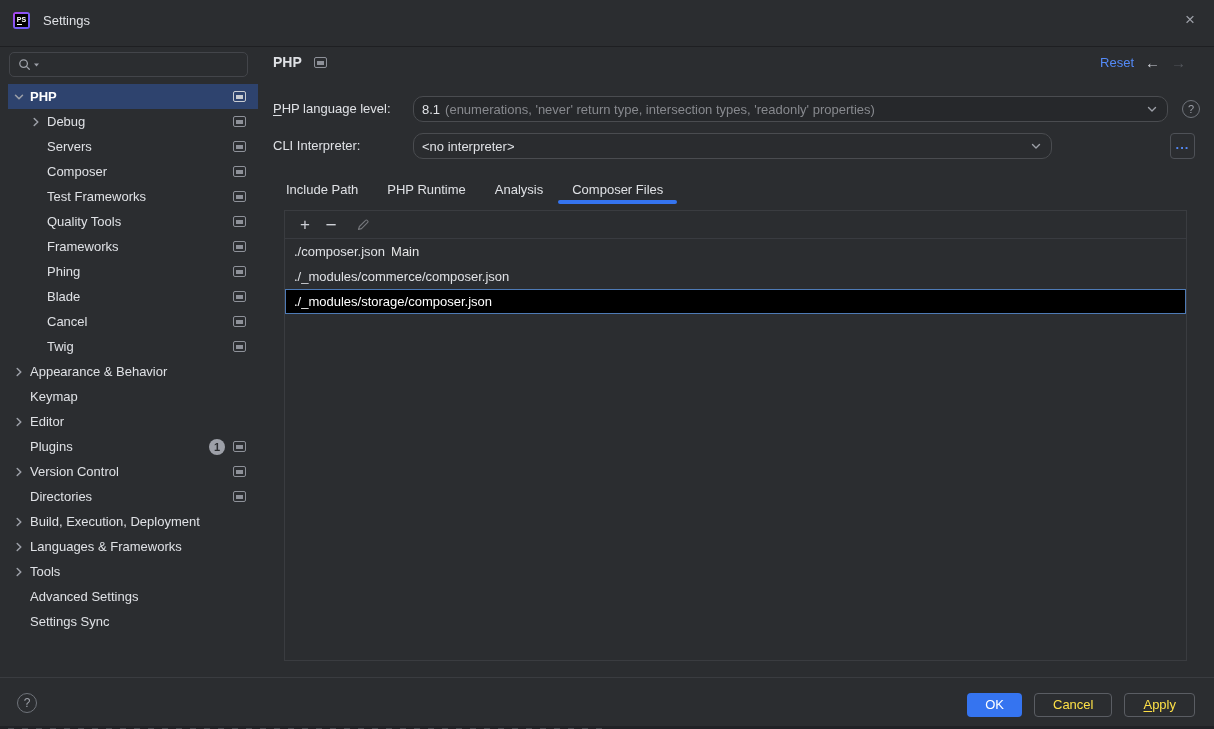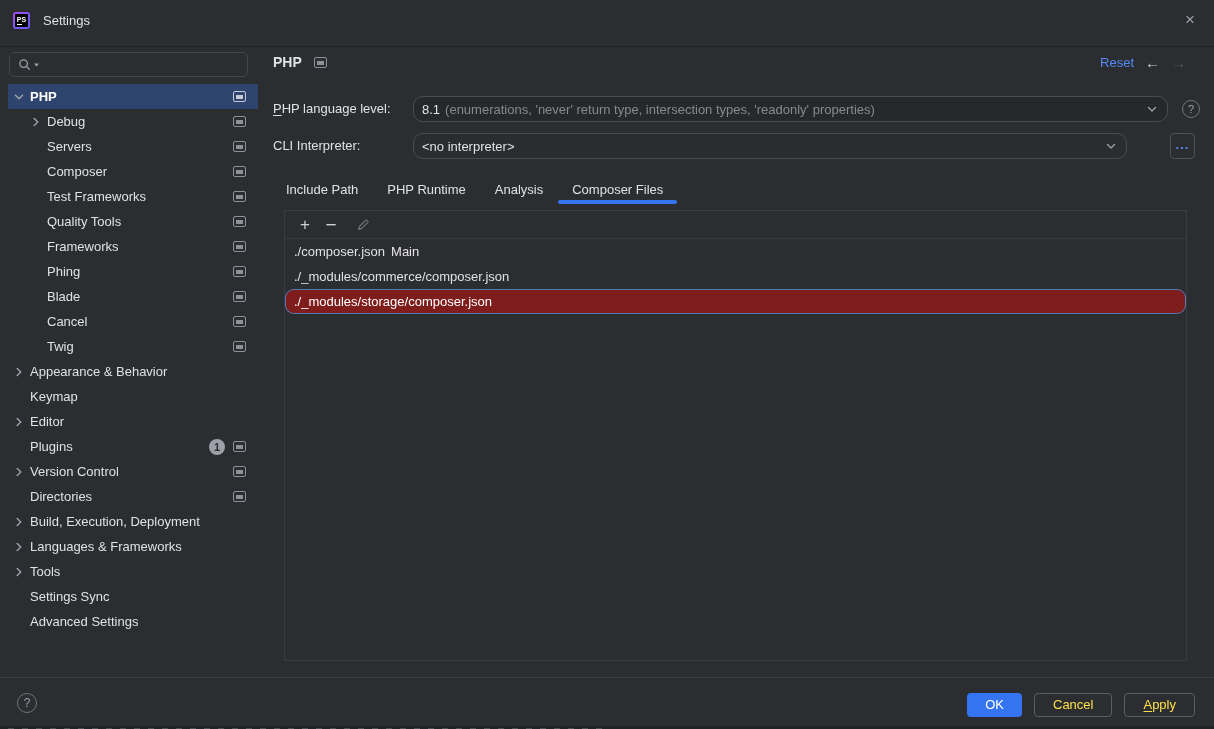--- a/index.html
+++ b/index.html
@@ -69,21 +69,21 @@
   
   .panel { position:absolute; left:22px; top:169px; width:903px; height:451px;
     border:1px solid #3A3C40; background:#2B2D30; }
   .ptoolbar { height:28px; border-bottom:1px solid #393B40; display:flex; align-items:center; padding-left:9px; gap:4px; }
   .tbtn { width:22px; height:22px; display:flex; align-items:center; justify-content:center;
     color:#CED0D6; font-size:17px; }
   .tbtn.dim svg { opacity:.45; }
   .plist .lrow { height:25px; line-height:25px; padding-left:9px; white-space:nowrap; position:relative; }
   .lrow .lpath { color:#DFE1E5; }
   .lrow .lbadge { color:#e5e5e5; margin-left:6px; }
-  .lrow.sel { background:#7f1d1d; box-shadow:inset 0 0 0 1px #4E7AB5;border-radius:9px; }
+  .lrow.sel { background:#000000; box-shadow:inset 0 0 0 1px #4E7AB5; }
   .lrow.sel .lpath { color:#FFFFFF; }
   
   .footer { position:absolute; left:0; right:0; bottom:3px; height:49px; border-top:1px solid #3A3C40; background:#2B2D30; }
   .footer .help-circle { left:17px; top:15px; width:20px; height:20px; line-height:19px; font-size:12px; }
   .fbtns { position:absolute; right:19px; top:15px; display:flex; gap:12px; }
   .btn { height:24px; border-radius:4px; text-align:center; line-height:22px; padding:0 18px; }
   .btn.primary { background:#3574F0; color:#FFFFFF; line-height:24px; }
   .btn.secondary { border:1px solid #5A5D63; color:#fde047; }
   
   .bottom-strip { position:absolute; left:0; right:0; bottom:0; height:3px; background:#212226;
@@ -261,26 +261,26 @@
           <span class="chev">
             <svg width="14" height="14" viewBox="0 0 14 14">
               <path d="M5.2 3.5l3.6 3.5-3.6 3.5" fill="none" stroke="#9DA0A8" stroke-width="1.5" stroke-linecap="round" stroke-linejoin="round"></path>
             </svg>
           </span>
           <span class="tlabel">Tools</span>
           <span class="tgrow"></span>
         </div>
         <div class="trow">
           <span class="chev"></span>
+          <span class="tlabel">Advanced Settings</span>
+          <span class="tgrow"></span>
+        </div>
+        <div class="trow">
+          <span class="chev"></span>
           <span class="tlabel">Settings Sync</span>
-          <span class="tgrow"></span>
-        </div>
-        <div class="trow">
-          <span class="chev"></span>
-          <span class="tlabel">Advanced Settings</span>
           <span class="tgrow"></span>
         </div>
       </div>
   </div>
 
   <div class="content">
 
     <div class="crumb">
       <span class="crumb-title">PHP</span>
       <span class="mon hdr"></span>
@@ -298,21 +298,21 @@
       <span class="cgrow"></span>
       <span class="combo-chev">
           <svg width="14" height="14" viewBox="0 0 14 14">
             <path d="M3.5 5.5l3.5 3.5 3.5-3.5" fill="none" stroke="#9DA0A8" stroke-width="1.4" stroke-linecap="round" stroke-linejoin="round"></path>
           </svg>
         </span>
     </div>
     <div class="help-circle" style="left:920px; top:59px;">?</div>
 
     <div class="field-label" style="top:92px;">CLI Interpreter:</div>
-    <div class="combo" style="left:151px; top:92px; width:714px;">
+    <div class="combo" style="left:151px; top:92px; width:639px;">
       <span class="val">&lt;no interpreter&gt;</span>
       <span class="cgrow"></span>
       <span class="combo-chev">
           <svg width="14" height="14" viewBox="0 0 14 14">
             <path d="M3.5 5.5l3.5 3.5 3.5-3.5" fill="none" stroke="#9DA0A8" stroke-width="1.4" stroke-linecap="round" stroke-linejoin="round"></path>
           </svg>
         </span>
     </div>
     <div class="browse-btn" style="left:908px; top:92px;">...</div>
 

